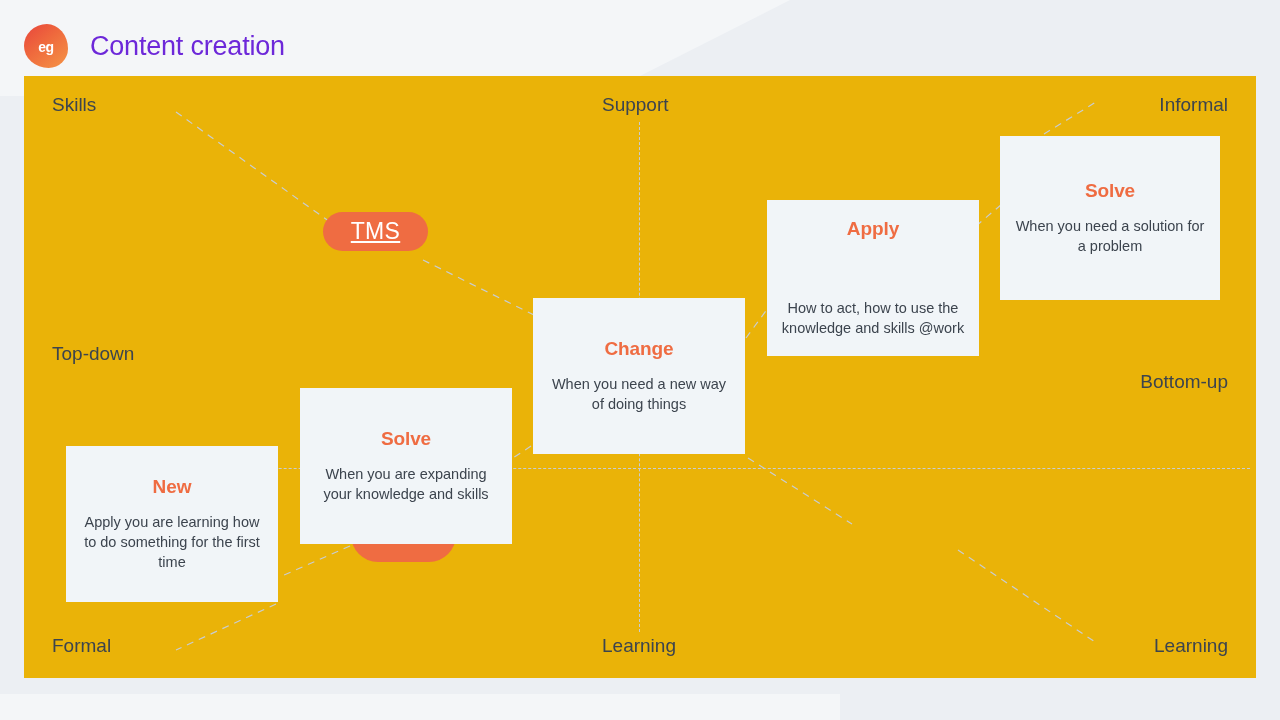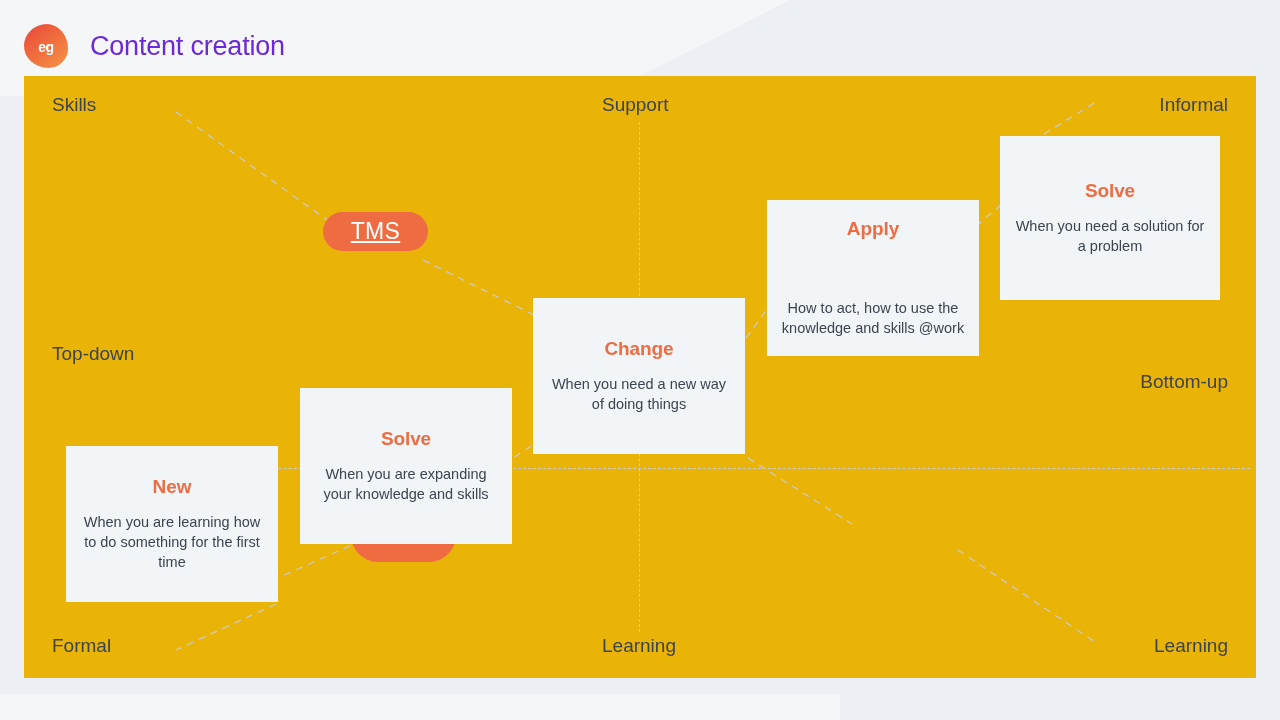--- a/index.html
+++ b/index.html
@@ -184,16 +184,16 @@
     <div class="card-desc">When you need a new way of doing things</div>
   </div>
 
   <div class="card" id="card-more">
     <div class="card-title">Solve</div>
     <div class="card-desc">When you are expanding your knowledge and skills</div>
   </div>
 
   <div class="card" id="card-new">
     <div class="card-title">New</div>
-    <div class="card-desc">When you are learning how to do something for the first time</div>
+    <div class="card-desc">Apply you are learning how to do something for the first time</div>
   </div>
 
 </div>
 
 </body></html>

